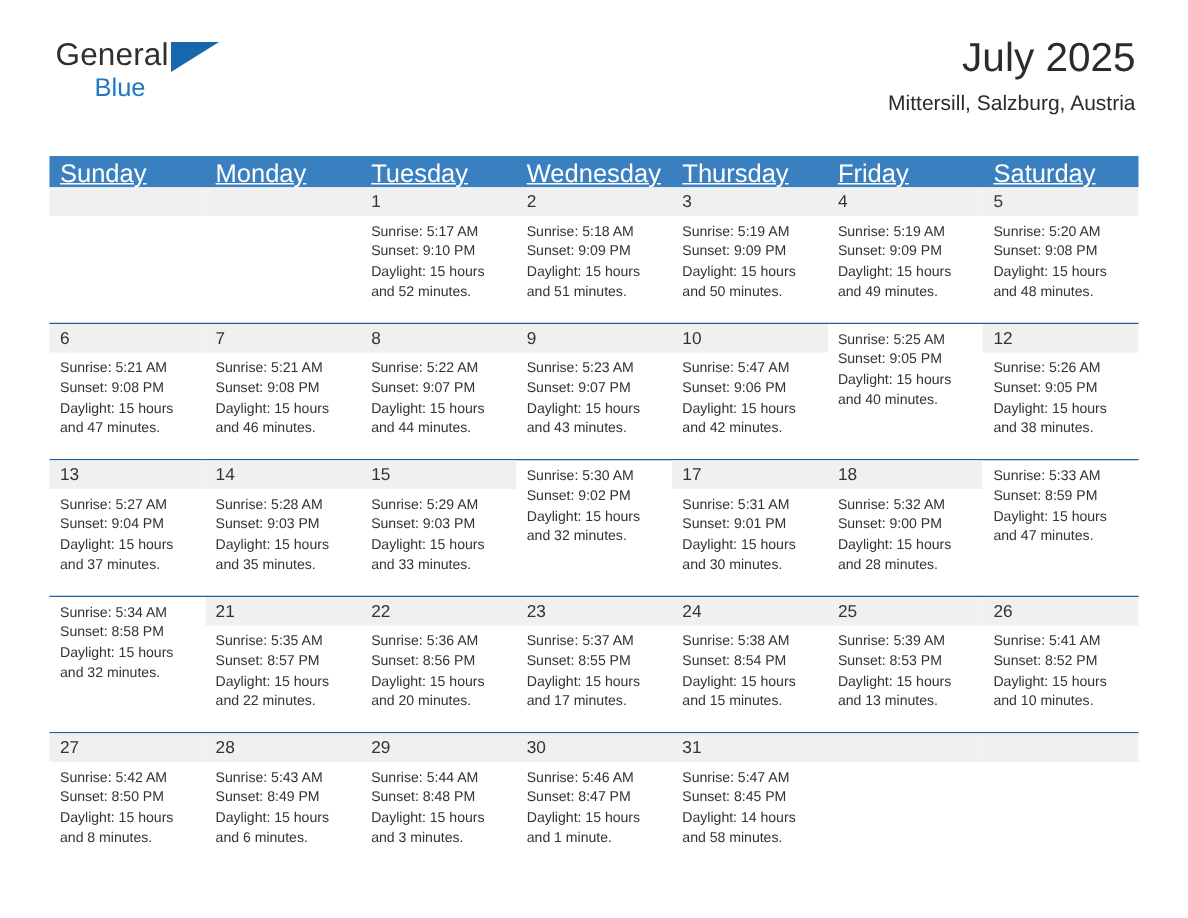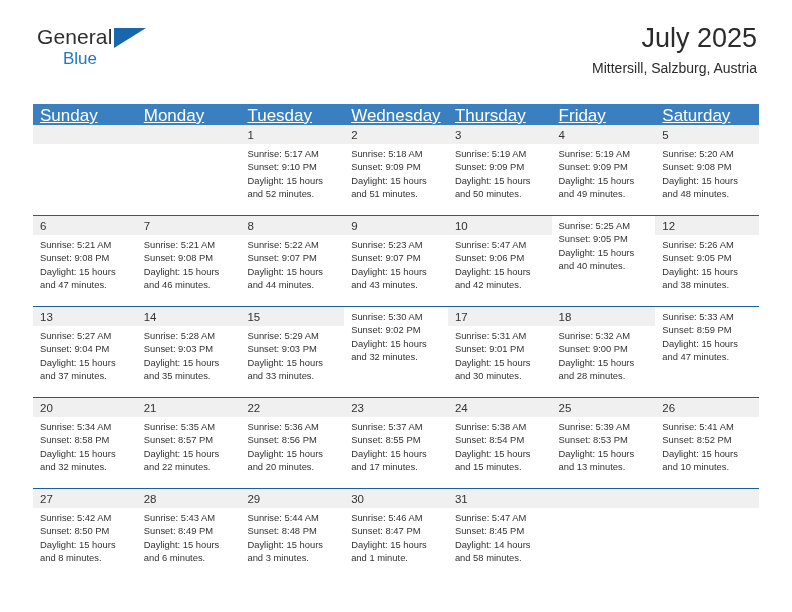--- a/index.html
+++ b/index.html
@@ -356,21 +356,20 @@
             <div class="cell-body">
               <div class="info-line">Sunrise: 5:33 AM</div>
               <div class="info-line">Sunset: 8:59 PM</div>
               <div class="info-line">Daylight: 15 hours</div>
               <div class="info-line">and 47 minutes.</div>
             </div>
           </div>
         </div>
         <div class="week">
           <div class="cell">
-            <div class="daynum-band"><span class="daynum">20</span></div>
             <div class="cell-body">
               <div class="info-line">Sunrise: 5:34 AM</div>
               <div class="info-line">Sunset: 8:58 PM</div>
               <div class="info-line">Daylight: 15 hours</div>
               <div class="info-line">and 32 minutes.</div>
             </div>
           </div>
           <div class="cell">
             <div class="daynum-band"><span class="daynum">21</span></div>
             <div class="cell-body">

